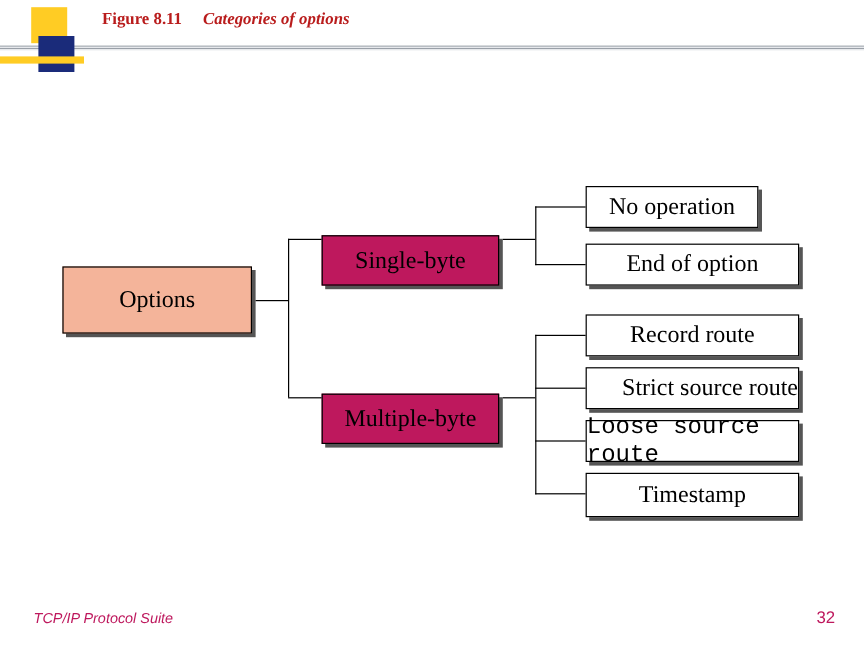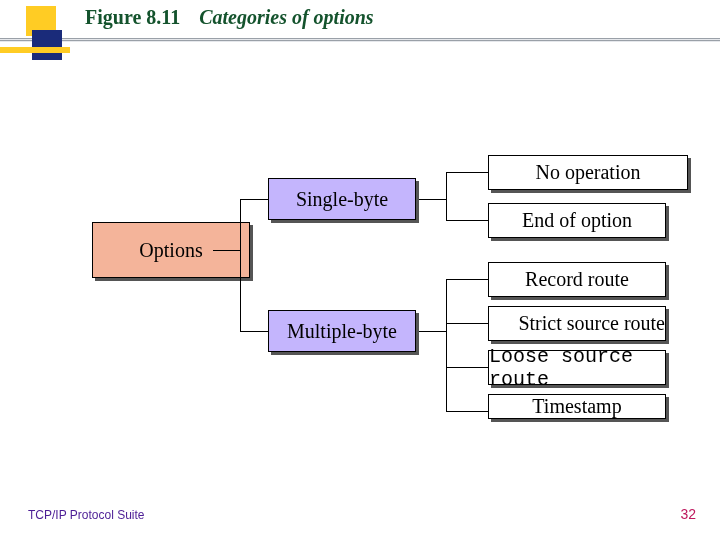--- a/index.html
+++ b/index.html
@@ -50,34 +50,35 @@
     top: 47px;
     width: 70px;
     height: 6px;
     background: #ffcc24;
   }
 
   .title-wrap {
     position: absolute;
     left: 85px;
     top: 6px;
-    font-size: 20px;
+    font-size: 14px;
     line-height: 22px;
-    color: #14532d;
+    color: #b91c1c;
   }
   .title-fig { font-weight: bold; font-family: "Times New Roman", serif; }
   .title-cap { font-style: italic; font-weight: bold; margin-left: 14px; }
 
   .footer-left {
     position: absolute;
     left: 28px;
     bottom: 18px;
     font-family: Arial, Helvetica, sans-serif;
     font-size: 12px;
-    color: #4c1d95;
+    color: #be185d;
+    font-style: italic;
   }
   .footer-right {
     position: absolute;
     right: 24px;
     bottom: 18px;
     font-family: Arial, Helvetica, sans-serif;
     font-size: 14px;
     color: #be185d;
   }
 
@@ -92,24 +93,24 @@
     justify-content: center;
     border: 1px solid #000;
     background: #ffffff;
     box-sizing: border-box;
   }
   .sh {
     box-shadow: 3px 3px 0 0 #555;
   }
   .options {
     background: #f4b49a;
-    margin-left: 40px;
   }
   .cat {
-    background: #c4b5fd;
+    background: #be185d;
+    margin-top: 18px;
   }
 
   
   .ln {
     position: absolute;
     background: #000;
   }
   .hl { height: 1px; }
   .vl { width: 1px; }
 </style>
@@ -134,37 +135,37 @@
   </div>
 
   <div class="box sh cat" style="left:268px; top:178px; width:148px; height:42px;">
     <span>Single-byte</span>
   </div>
 
   <div class="box sh cat" style="left:268px; top:310px; width:148px; height:42px;">
     <span>Multiple-byte</span>
   </div>
 
-  <div class="box sh" style="left:488px; top:155px; width:200px; height:35px;">
+  <div class="box sh" style="left:488px; top:155px; width:144px; height:35px;">
     <span>No operation</span>
   </div>
   <div class="box sh" style="left:488px; top:203px; width:178px; height:35px;">
     <span>End of option</span>
   </div>
 
   <div class="box sh" style="left:488px; top:262px; width:178px; height:35px;">
     <span>Record route</span>
   </div>
   <div class="box sh" style="left:488px; top:306px; width:178px; height:35px;justify-content:flex-end;">
     <span>Strict source route</span>
   </div>
   <div class="box sh" style="left:488px; top:350px; width:178px; height:35px;font-family:Liberation Mono, monospace;">
     <span>Loose source route</span>
   </div>
-  <div class="box sh" style="left:488px; top:394px; width:178px; height:25px;text-align:center;">
+  <div class="box sh" style="left:488px; top:394px; width:178px; height:37px;text-align:center;">
     <span>Timestamp</span>
   </div>
 
   <div class="ln hl" style="left:213px; top:250px; width:27px;"></div>
   <div class="ln vl" style="left:240px; top:199px; height:132px;"></div>
   <div class="ln hl" style="left:240px; top:199px; width:28px;"></div>
   <div class="ln hl" style="left:240px; top:331px; width:28px;"></div>
 
   <div class="ln hl" style="left:419px; top:199px; width:27px;"></div>
   <div class="ln vl" style="left:446px; top:172px; height:49px;"></div>

